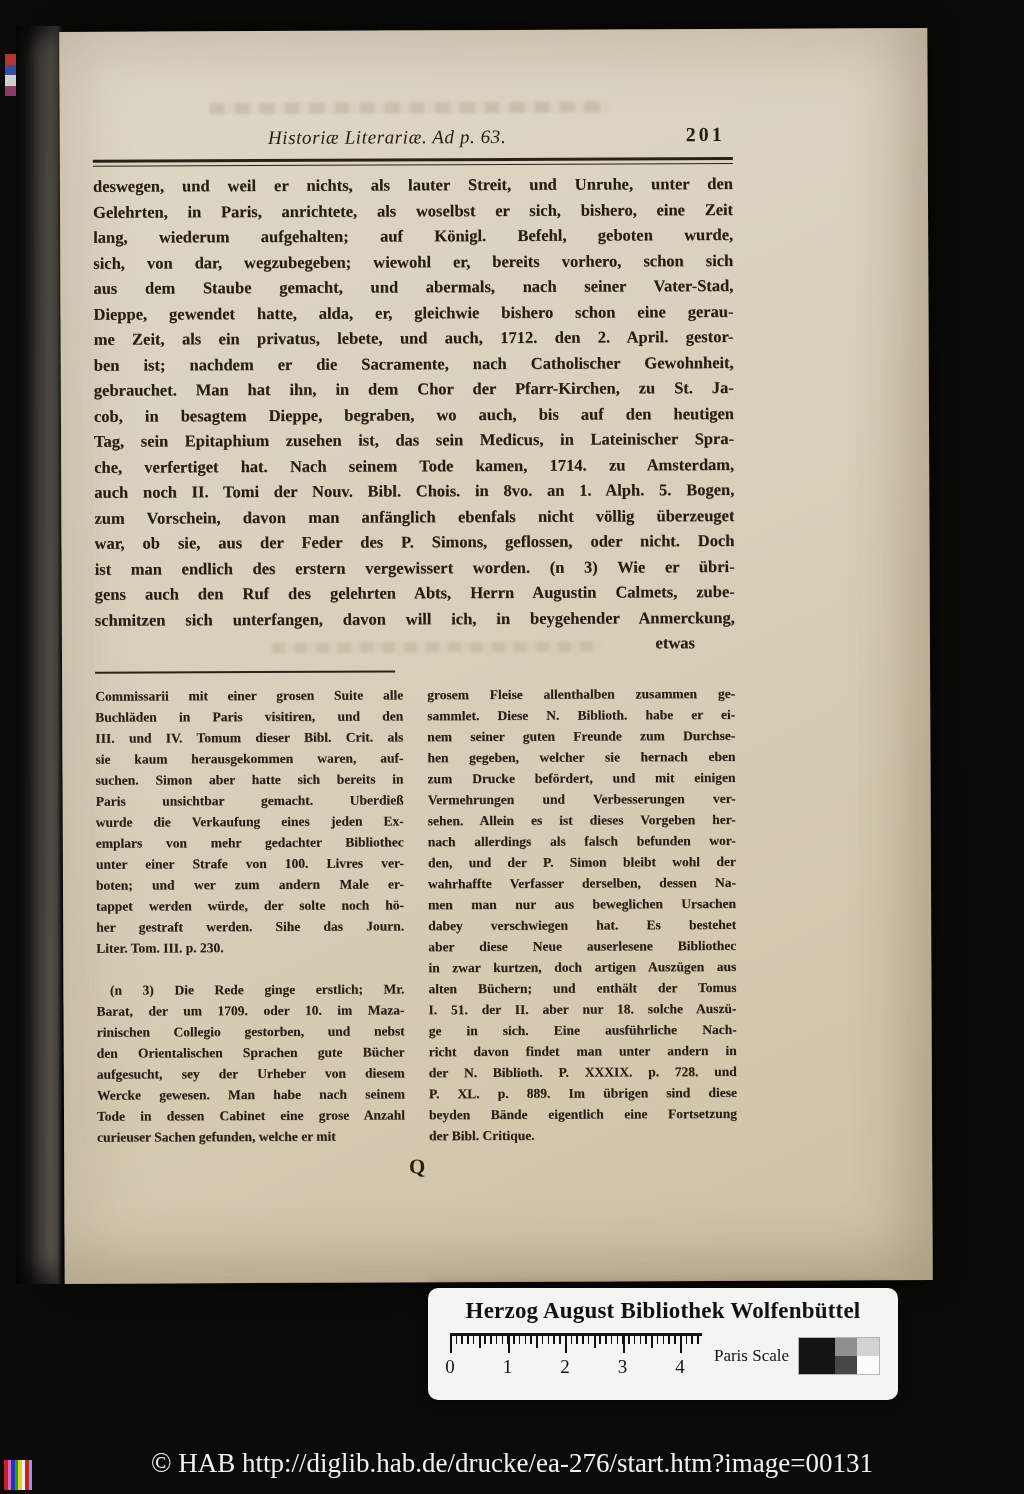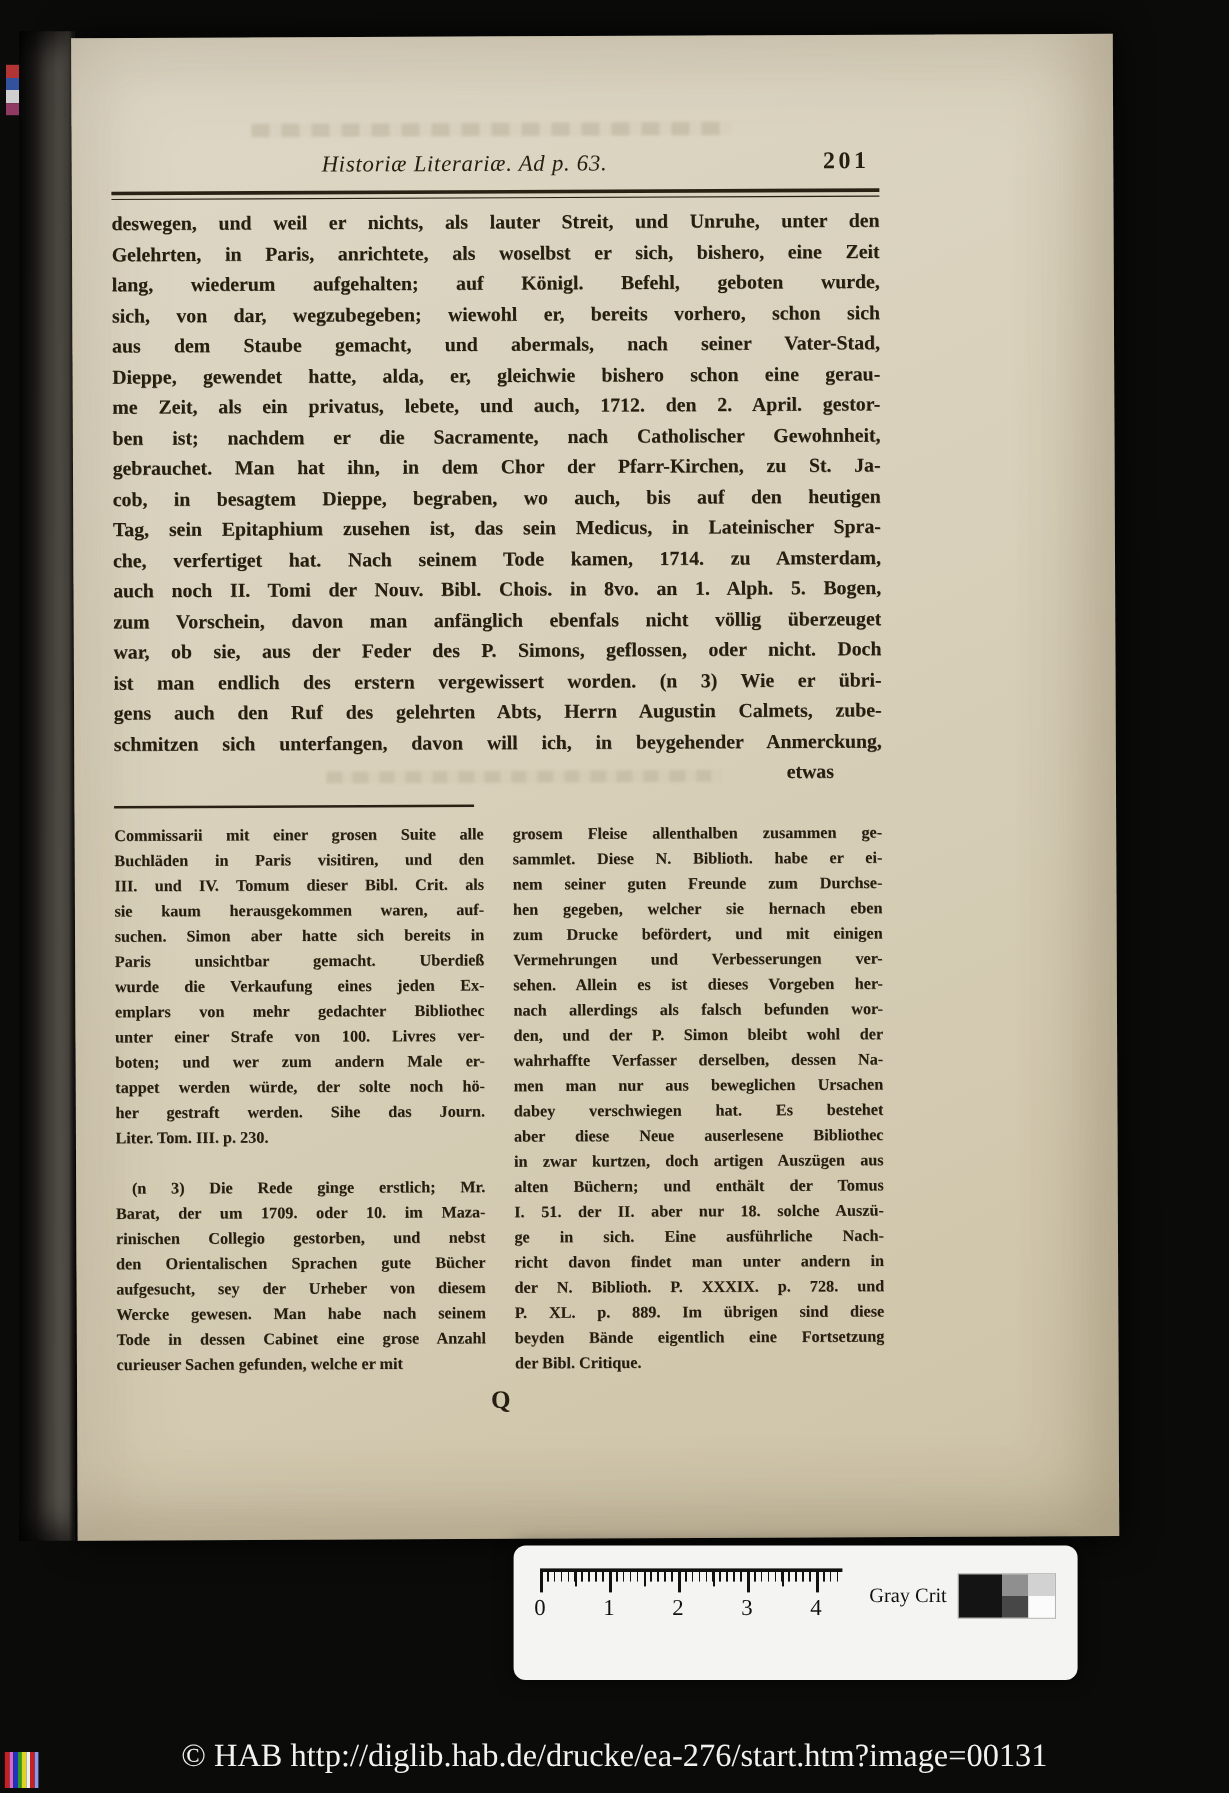--- a/index.html
+++ b/index.html
@@ -199,34 +199,35 @@
         <div class="fn-line jl">P. XL. p. 889.  Im übrigen sind diese</div>
         <div class="fn-line jl">beyden Bände eigentlich eine Fortsetzung</div>
         <div class="fn-line">der Bibl. Critique.</div>
       </div>
   </div>
 
   <div class="signature">Q</div>
 </div>
 
 <div class="scale-card">
+  <div class="scale-title">Herzog August Bibliothek Wolfenbüttel</div>
   <div class="scale-row">
     <div class="ruler">
       <div class="ruler-ticks"></div>
       <div class="ruler-numbers">
 
       <span class="ruler-num">0</span>
           <span class="ruler-num">1</span>
           <span class="ruler-num">2</span>
           <span class="ruler-num">3</span>
           <span class="ruler-num">4</span>
         </div>
     </div>
     <div class="gray-scale">
-      <span class="gray-scale-label">Gray Crit</span>
+      <span class="gray-scale-label">Paris Scale</span>
       <div class="patches">
         <div class="patch-black"></div>
         <div class="patch-col">
           <div class="patch pa"></div>
           <div class="patch pb"></div>
         </div>
         <div class="patch-col">
           <div class="patch pc"></div>
           <div class="patch pd"></div>
         </div>

